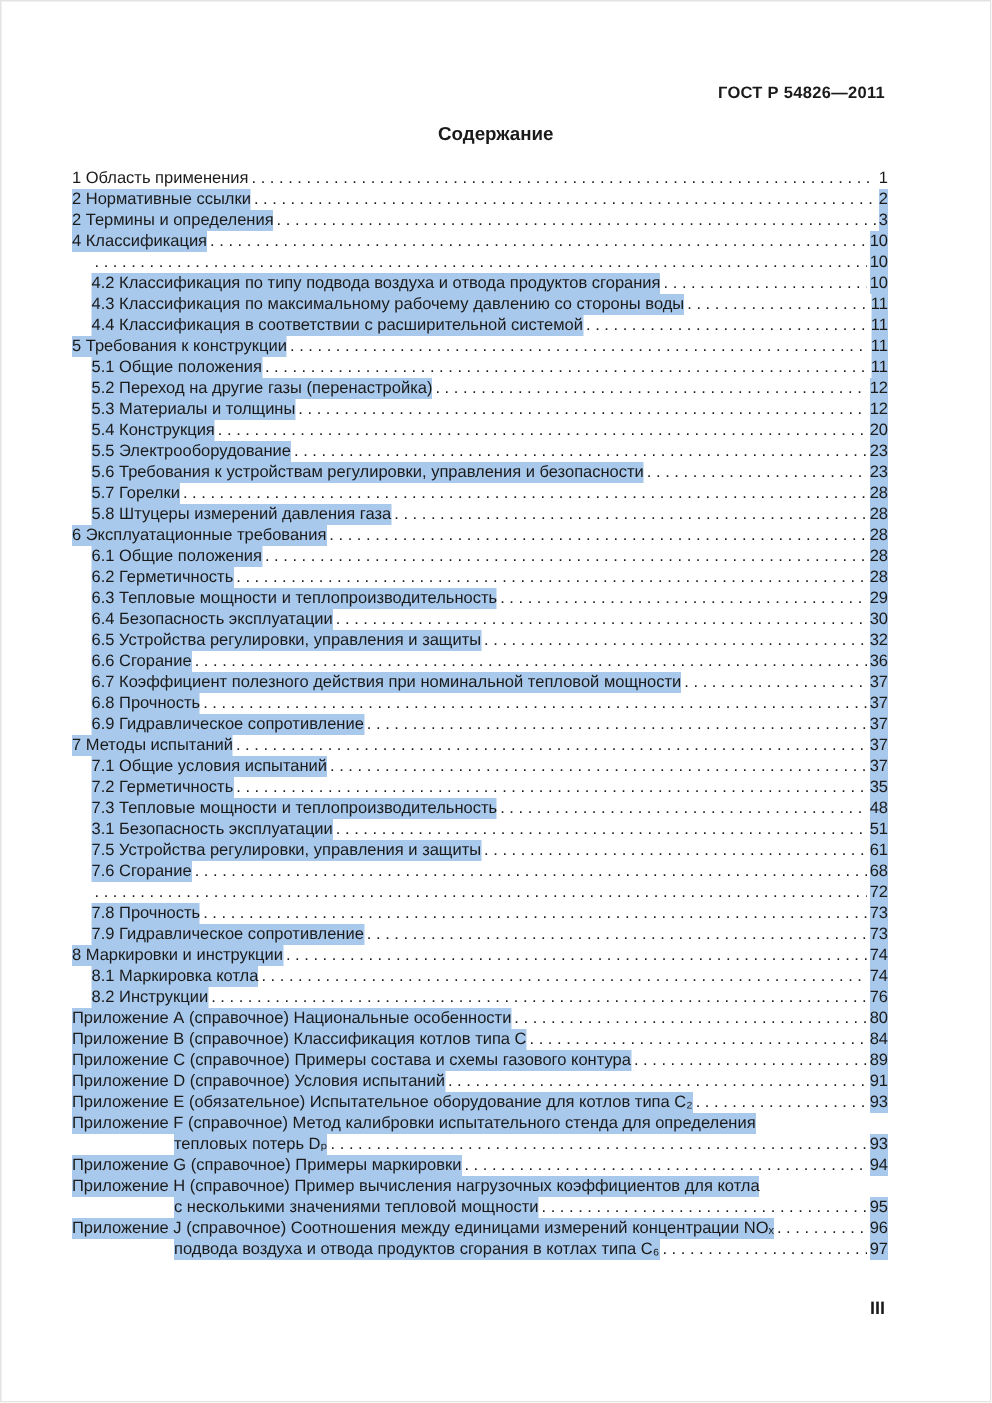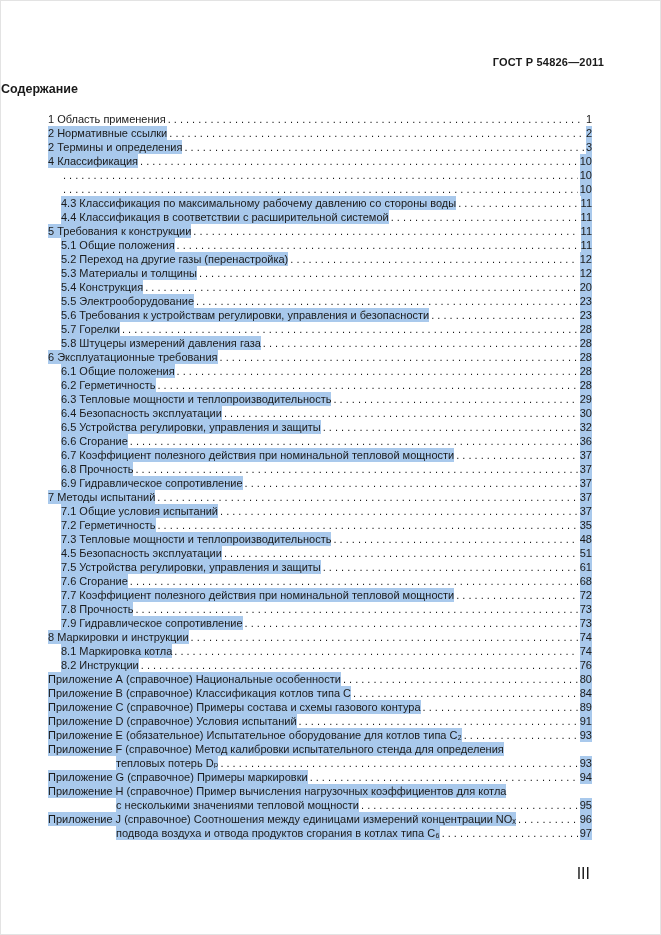--- a/index.html
+++ b/index.html
@@ -14,30 +14,31 @@
     box-sizing: border-box;
     background: #ffffff;
     border: 1px solid #e3e3e3;
     font-family: "Liberation Sans", "DejaVu Sans", sans-serif;
     color: #1a1a1a;
     overflow: hidden;
   }
   .doc-code {
     position: absolute;
     top: 55px;
-    right: 56px;
+    right: 70px;
     font-size: 11px;
     font-weight: bold;
     letter-spacing: 0.2px;
   }
   .page-title {
     position: absolute;
     top: 81px;
     left: 0;
     width: 100%;
+    text-align: center;
     font-size: 12.5px;
     font-weight: bold;
   }
   .toc {
     position: absolute;
     top: 111px;
     left: 47px;
     width: 544px;
   }
   .toc-row {
@@ -57,22 +58,22 @@
     color: #1a1a1a;
     margin-left: 2px;
     margin-right: 2px;
   }
   .toc-page { flex: 0 0 auto; }
   .hl { background-color: #a9c9ec; }
   .roman-page-number {
     position: absolute;
     top: 864px;
     right: 70px;
-    font-size: 16px;
-    font-weight: normal;
+    font-size: 12px;
+    font-weight: bold;
   }
 </style>
 </head>
 <body>
 
 <div class="page">
   <div class="doc-code">ГОСТ Р 54826—2011</div>
   <div class="page-title">Содержание</div>
   <div class="toc">
       <div class="toc-row lvl0">
@@ -93,20 +94,21 @@
       <div class="toc-row lvl0">
         <span class="toc-text hl">4 Классификация</span>
         <span class="dots">. . . . . . . . . . . . . . . . . . . . . . . . . . . . . . . . . . . . . . . . . . . . . . . . . . . . . . . . . . . . . . . . . . . . . . . . . . . . . . . . . . . . . . . . . . . . . . . . . . . . . . . . . . . . . . . . . . . . . . . . . . . . . . . . . . . . . . . . . . . . . . . . . . . . . . . . . . . . . . . . . . . . . . . . . . . . . . . . . . . . . . . . . . . . . . . . . . . . . . . . </span>
         <span class="toc-page hl">10</span>
       </div>
       <div class="toc-row lvl1">
         <span class="dots">. . . . . . . . . . . . . . . . . . . . . . . . . . . . . . . . . . . . . . . . . . . . . . . . . . . . . . . . . . . . . . . . . . . . . . . . . . . . . . . . . . . . . . . . . . . . . . . . . . . . . . . . . . . . . . . . . . . . . . . . . . . . . . . . . . . . . . . . . . . . . . . . . . . . . . . . . . . . . . . . . . . . . . . . . . . . . . . . . . . . . . . . . . . . . . . . . . . . . . . . </span>
         <span class="toc-page hl">10</span>
       </div>
       <div class="toc-row lvl1">
+        <span class="toc-text hl">4.2 Классификация по типу подвода воздуха и отвода продуктов сгорания</span>
         <span class="dots">. . . . . . . . . . . . . . . . . . . . . . . . . . . . . . . . . . . . . . . . . . . . . . . . . . . . . . . . . . . . . . . . . . . . . . . . . . . . . . . . . . . . . . . . . . . . . . . . . . . . . . . . . . . . . . . . . . . . . . . . . . . . . . . . . . . . . . . . . . . . . . . . . . . . . . . . . . . . . . . . . . . . . . . . . . . . . . . . . . . . . . . . . . . . . . . . . . . . . . . . </span>
         <span class="toc-page hl">10</span>
       </div>
       <div class="toc-row lvl1">
         <span class="toc-text hl">4.3 Классификация по максимальному рабочему давлению со стороны воды</span>
         <span class="dots">. . . . . . . . . . . . . . . . . . . . . . . . . . . . . . . . . . . . . . . . . . . . . . . . . . . . . . . . . . . . . . . . . . . . . . . . . . . . . . . . . . . . . . . . . . . . . . . . . . . . . . . . . . . . . . . . . . . . . . . . . . . . . . . . . . . . . . . . . . . . . . . . . . . . . . . . . . . . . . . . . . . . . . . . . . . . . . . . . . . . . . . . . . . . . . . . . . . . . . . . </span>
         <span class="toc-page hl">11</span>
       </div>
       <div class="toc-row lvl1">
         <span class="toc-text hl">4.4 Классификация в соответствии с расширительной системой</span>
@@ -222,36 +224,35 @@
         <span class="toc-text hl">7.2 Герметичность</span>
         <span class="dots">. . . . . . . . . . . . . . . . . . . . . . . . . . . . . . . . . . . . . . . . . . . . . . . . . . . . . . . . . . . . . . . . . . . . . . . . . . . . . . . . . . . . . . . . . . . . . . . . . . . . . . . . . . . . . . . . . . . . . . . . . . . . . . . . . . . . . . . . . . . . . . . . . . . . . . . . . . . . . . . . . . . . . . . . . . . . . . . . . . . . . . . . . . . . . . . . . . . . . . . . </span>
         <span class="toc-page hl">35</span>
       </div>
       <div class="toc-row lvl1">
         <span class="toc-text hl">7.3 Тепловые мощности и теплопроизводительность</span>
         <span class="dots">. . . . . . . . . . . . . . . . . . . . . . . . . . . . . . . . . . . . . . . . . . . . . . . . . . . . . . . . . . . . . . . . . . . . . . . . . . . . . . . . . . . . . . . . . . . . . . . . . . . . . . . . . . . . . . . . . . . . . . . . . . . . . . . . . . . . . . . . . . . . . . . . . . . . . . . . . . . . . . . . . . . . . . . . . . . . . . . . . . . . . . . . . . . . . . . . . . . . . . . . </span>
         <span class="toc-page hl">48</span>
       </div>
       <div class="toc-row lvl1">
-        <span class="toc-text hl">4.5 Безопасность эксплуатации</span>
+        <span class="toc-text hl">3.1 Безопасность эксплуатации</span>
         <span class="dots">. . . . . . . . . . . . . . . . . . . . . . . . . . . . . . . . . . . . . . . . . . . . . . . . . . . . . . . . . . . . . . . . . . . . . . . . . . . . . . . . . . . . . . . . . . . . . . . . . . . . . . . . . . . . . . . . . . . . . . . . . . . . . . . . . . . . . . . . . . . . . . . . . . . . . . . . . . . . . . . . . . . . . . . . . . . . . . . . . . . . . . . . . . . . . . . . . . . . . . . . </span>
         <span class="toc-page hl">51</span>
       </div>
       <div class="toc-row lvl1">
         <span class="toc-text hl">7.5 Устройства регулировки, управления и защиты</span>
         <span class="dots">. . . . . . . . . . . . . . . . . . . . . . . . . . . . . . . . . . . . . . . . . . . . . . . . . . . . . . . . . . . . . . . . . . . . . . . . . . . . . . . . . . . . . . . . . . . . . . . . . . . . . . . . . . . . . . . . . . . . . . . . . . . . . . . . . . . . . . . . . . . . . . . . . . . . . . . . . . . . . . . . . . . . . . . . . . . . . . . . . . . . . . . . . . . . . . . . . . . . . . . . </span>
         <span class="toc-page hl">61</span>
       </div>
       <div class="toc-row lvl1">
         <span class="toc-text hl">7.6 Сгорание</span>
         <span class="dots">. . . . . . . . . . . . . . . . . . . . . . . . . . . . . . . . . . . . . . . . . . . . . . . . . . . . . . . . . . . . . . . . . . . . . . . . . . . . . . . . . . . . . . . . . . . . . . . . . . . . . . . . . . . . . . . . . . . . . . . . . . . . . . . . . . . . . . . . . . . . . . . . . . . . . . . . . . . . . . . . . . . . . . . . . . . . . . . . . . . . . . . . . . . . . . . . . . . . . . . . </span>
         <span class="toc-page hl">68</span>
       </div>
       <div class="toc-row lvl1">
-        <span class="toc-text hl">7.7 Коэффициент полезного действия при номинальной тепловой мощности</span>
         <span class="dots">. . . . . . . . . . . . . . . . . . . . . . . . . . . . . . . . . . . . . . . . . . . . . . . . . . . . . . . . . . . . . . . . . . . . . . . . . . . . . . . . . . . . . . . . . . . . . . . . . . . . . . . . . . . . . . . . . . . . . . . . . . . . . . . . . . . . . . . . . . . . . . . . . . . . . . . . . . . . . . . . . . . . . . . . . . . . . . . . . . . . . . . . . . . . . . . . . . . . . . . . </span>
         <span class="toc-page hl">72</span>
       </div>
       <div class="toc-row lvl1">
         <span class="toc-text hl">7.8 Прочность</span>
         <span class="dots">. . . . . . . . . . . . . . . . . . . . . . . . . . . . . . . . . . . . . . . . . . . . . . . . . . . . . . . . . . . . . . . . . . . . . . . . . . . . . . . . . . . . . . . . . . . . . . . . . . . . . . . . . . . . . . . . . . . . . . . . . . . . . . . . . . . . . . . . . . . . . . . . . . . . . . . . . . . . . . . . . . . . . . . . . . . . . . . . . . . . . . . . . . . . . . . . . . . . . . . . </span>
         <span class="toc-page hl">73</span>
       </div>
       <div class="toc-row lvl1">
         <span class="toc-text hl">7.9 Гидравлическое сопротивление</span>

